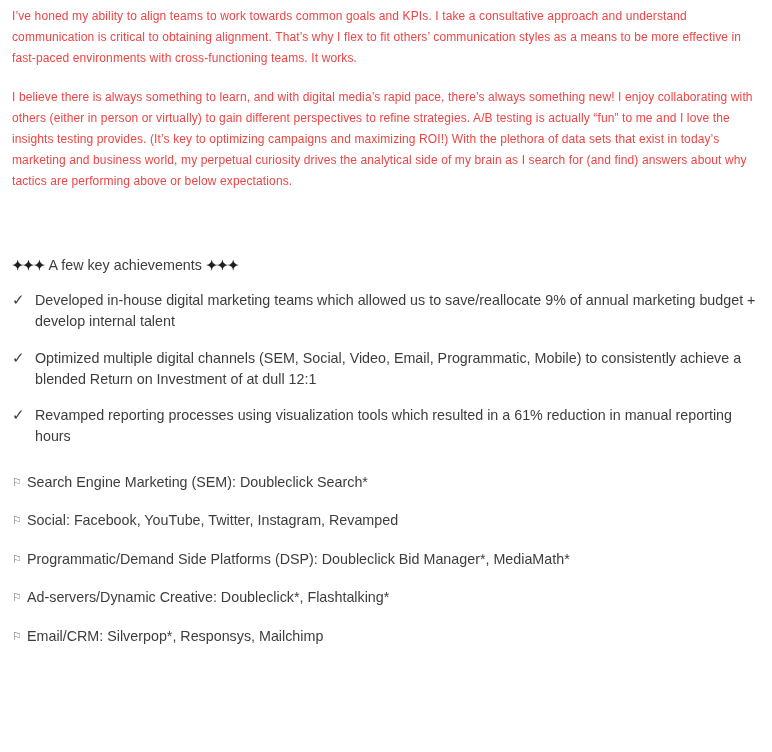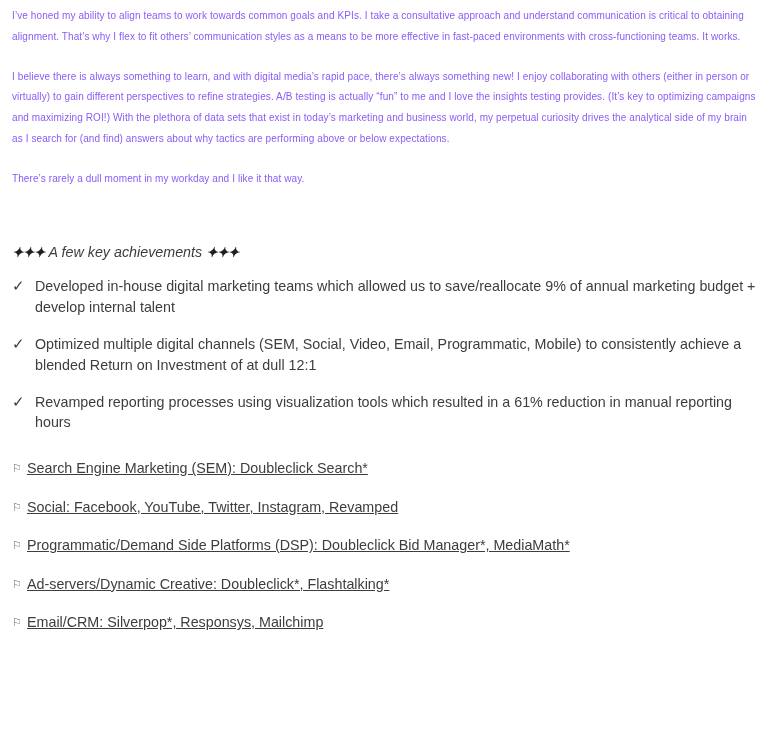--- a/index.html
+++ b/index.html
@@ -16,33 +16,32 @@
   }
   .page {
     box-sizing: border-box;
     width: 772px;
     height: 752px;
     padding: 6px 16px 0 12px;
     background: #ffffff;
   }
   p.para {
     margin: 0 0 19px 0;
-    font-size: 10px;
+    font-size: 12px;
     line-height: 20.8px;
-    color: #8b5cf6;
+    color: #ef4444;
     letter-spacing: 0.01em;
     max-width: 748px;
   }
   .section-head {
-    margin: 24px 0 13px 0;
+    margin: 36px 0 13px 0;
     font-size: 14.3px;
     line-height: 20.8px;
     color: #2f2f2f;
     font-weight: 700;
-    font-style: italic;
   }
   .section-head .head-label {
     font-weight: 400;
     color: #3d3d3d;
   }
   .deco {
     font-weight: 700;
     letter-spacing: -0.04em;
     font-size: 13.6px;
     color: #1f1f1f;
@@ -78,34 +77,32 @@
   }
   .flag-item .flag-icon {
     flex: 0 0 auto;
     width: 15px;
     font-size: 11px;
     line-height: 21.5px;
     color: #6f6f6f;
   }
   .flag-item .flag-text {
     flex: 1 1 auto;
-    text-decoration: underline;
   }
   .gap-md { height: 9px; }
 </style>
 </head>
 <body>
 
 <div class="page">
 
   <p class="para">I’ve honed my ability to align teams to work towards common goals and KPIs. I take a consultative approach and understand communication is critical to obtaining alignment. That’s why I flex to fit others’ communication styles as a means to be more effective in fast-paced environments with cross-functioning teams. It works.</p>
 
   <p class="para">I believe there is always something to learn, and with digital media’s rapid pace, there’s always something new! I enjoy collaborating with others (either in person or virtually) to gain different perspectives to refine strategies. A/B testing is actually “fun” to me and I love the insights testing provides. (It’s key to optimizing campaigns and maximizing ROI!) With the plethora of data sets that exist in today’s marketing and business world, my perpetual curiosity drives the analytical side of my brain as I search for (and find) answers about why tactics are performing above or below expectations.</p>
 
-  <p class="para">There’s rarely a dull moment in my workday and I like it that way.</p>
 
   <div class="gap-md"></div>
 
   <div class="section-head">
     <span class="deco">✦✦✦</span>
     <span class="head-label">A few key achievements</span>
     <span class="deco">✦✦✦</span>
   </div>
 
   <div class="check-item">

